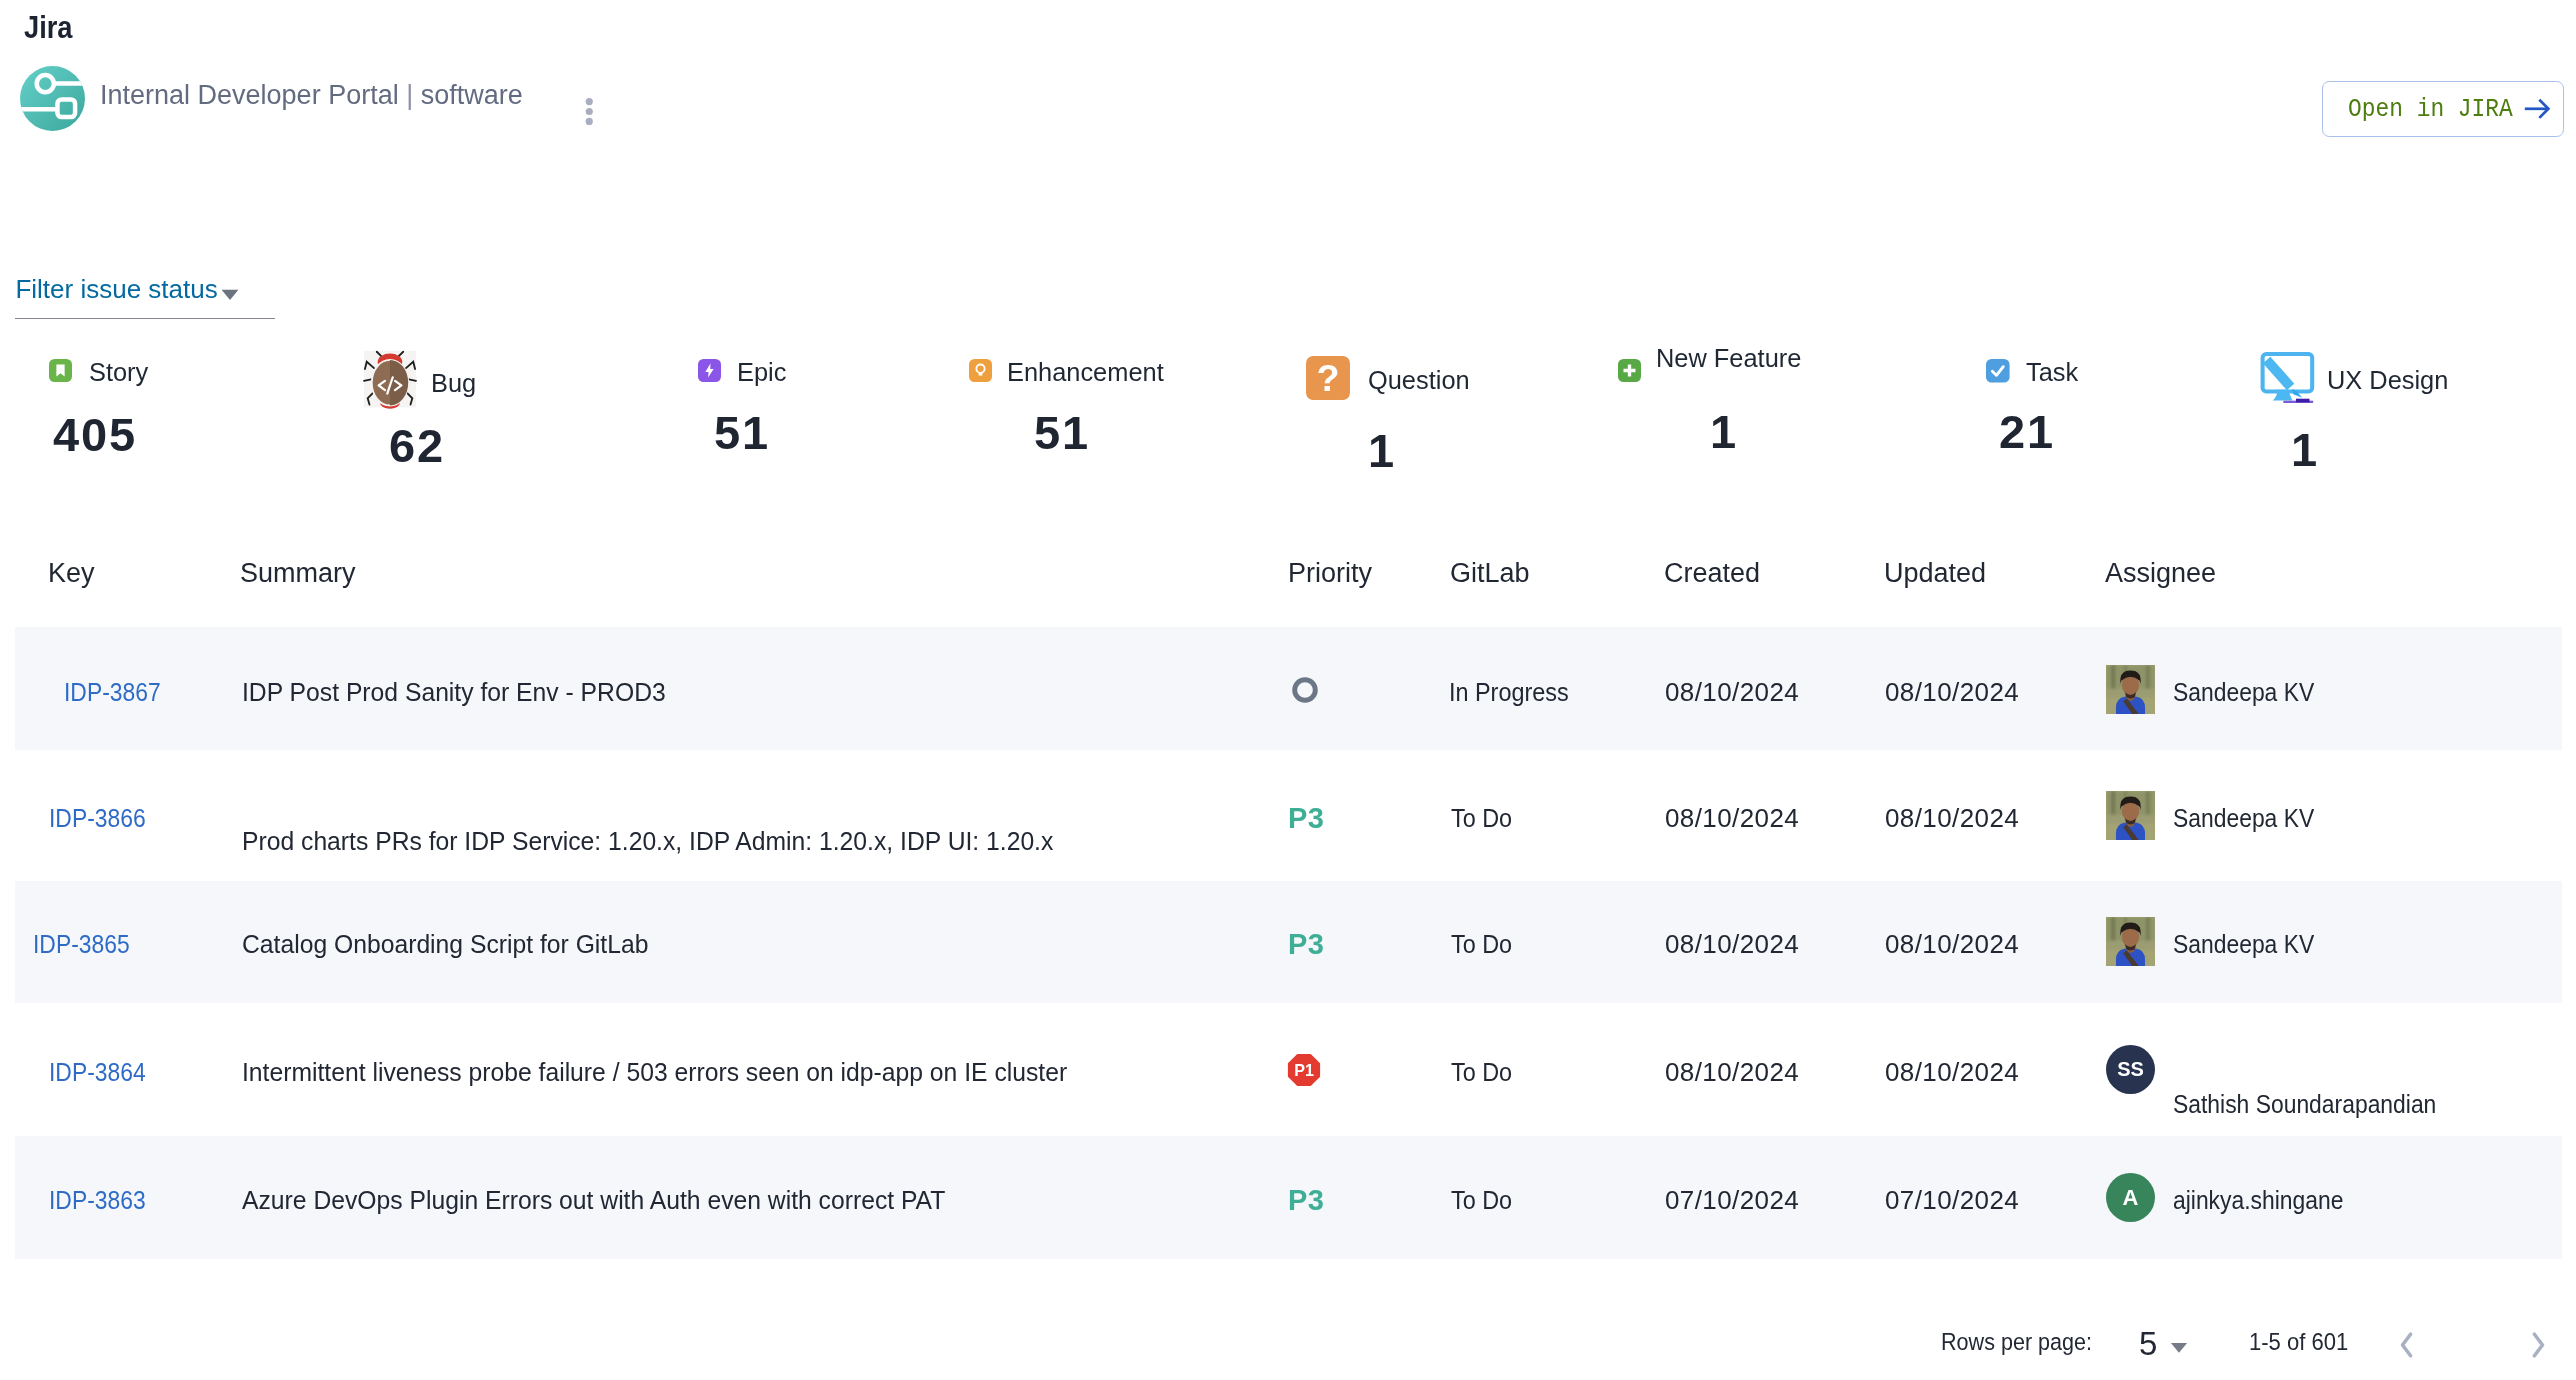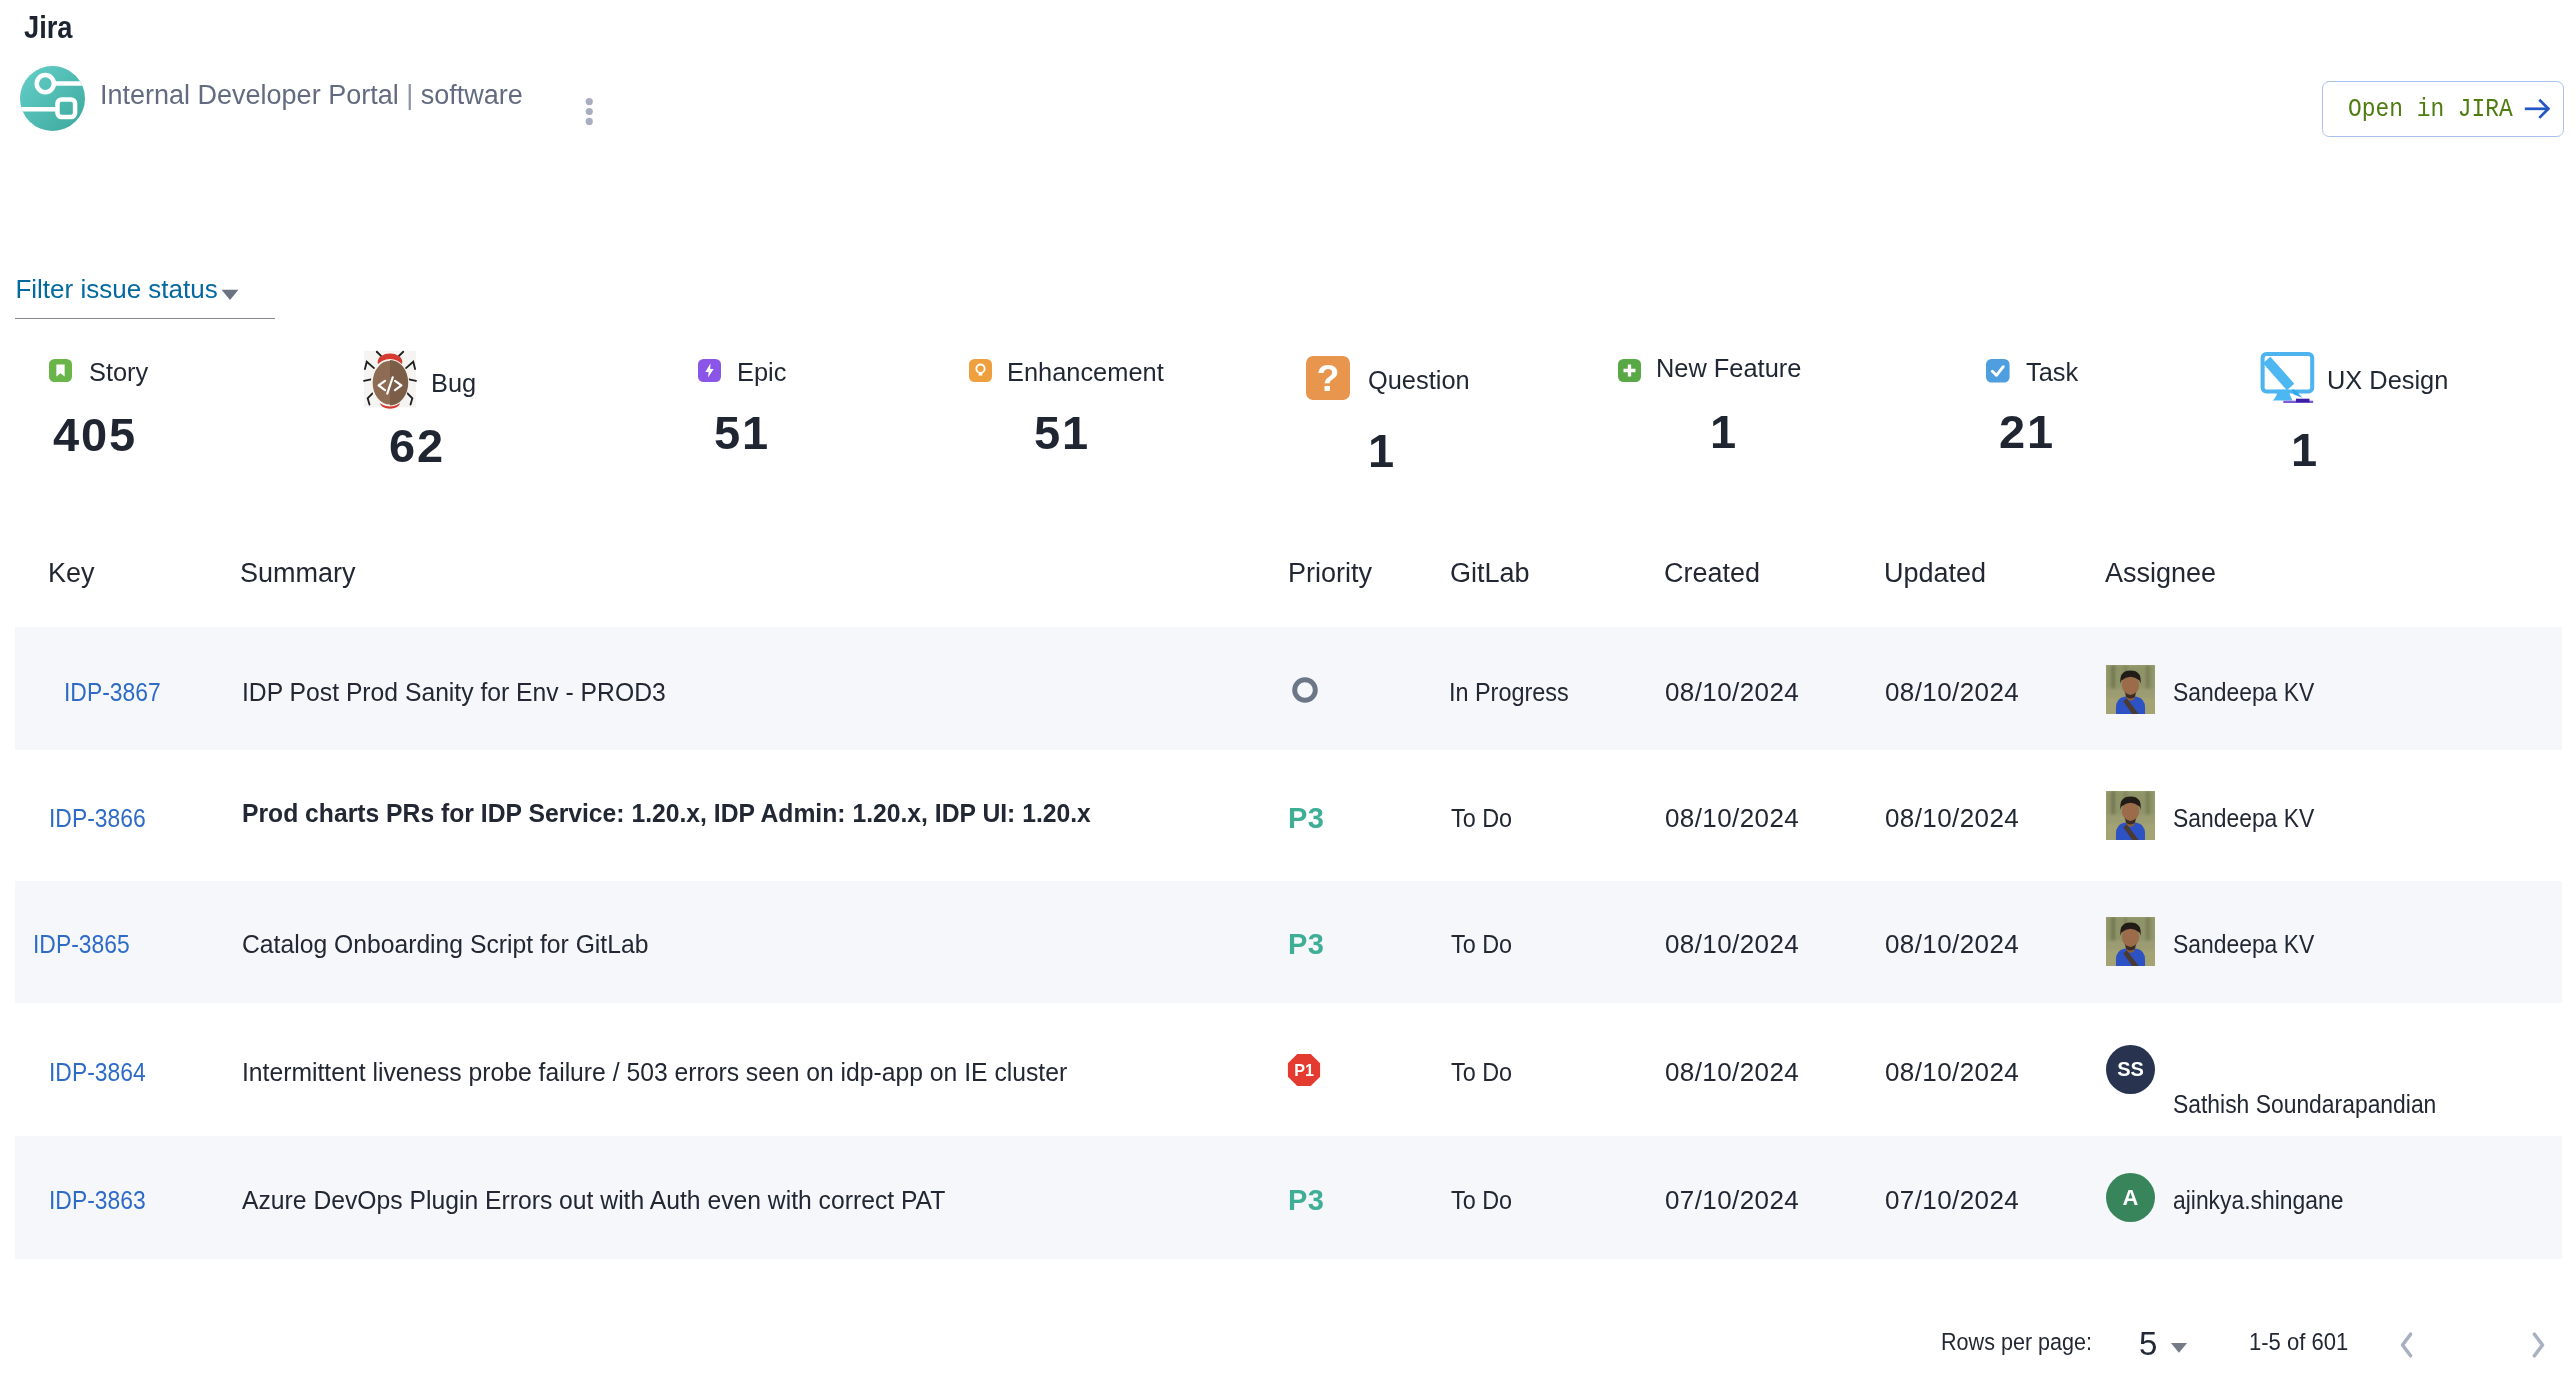--- a/index.html
+++ b/index.html
@@ -145,21 +145,21 @@
     <rect width="49" height="49" rx="8" fill="#e8954e"></rect>
     <text x="24.5" y="39" font-family="Liberation Sans, sans-serif" font-size="42" font-weight="bold" fill="#ffffff" text-anchor="middle">?</text>
   </svg>
   <div class="abs stat-label" style="left:1368px; top:366px;">Question</div>
   <div class="abs stat-num" style="left:1382px; top:423px; transform:translateX(-50%);">1</div>
 
   <svg class="abs" style="left:1618px; top:359px;" width="23" height="23" viewBox="0 0 25 25">
     <rect width="25" height="25" rx="6" fill="#58a846"></rect>
     <path d="M10.7 6 h3.6 v4.7 H19 v3.6 h-4.7 V19 h-3.6 v-4.7 H6 v-3.6 h4.7 Z" fill="#ffffff"></path>
   </svg>
-  <div class="abs stat-label" style="left:1656px; top:354px;">New Feature</div>
+  <div class="abs stat-label" style="left:1656px; top:344px;">New Feature</div>
   <div class="abs stat-num" style="left:1724px; top:404px; transform:translateX(-50%);">1</div>
 
   <svg class="abs" style="left:1986px; top:359px;" width="23.6" height="23.6" viewBox="0 0 26 26">
     <rect width="26" height="26" rx="6" fill="#4f9fe0"></rect>
     <polyline points="7,13.5 11.5,18 19,8.5" fill="none" stroke="#ffffff" stroke-width="3.2" stroke-linecap="round" stroke-linejoin="round"></polyline>
   </svg>
   <div class="abs stat-label" style="left:2026px; top:358px;">Task</div>
   <div class="abs stat-num" style="left:2027px; top:404px; transform:translateX(-50%);">21</div>
 
   <svg class="abs" style="left:2258px; top:350px;" width="57" height="55" viewBox="0 0 63 61">
@@ -192,21 +192,21 @@
   </svg>
   <div class="cell" style="left:1449px; top:677px;"><span class="sx90">In Progress</span></div>
   <div class="cell" style="left:1665px; top:677px;"><span class="date">08/10/2024</span></div>
   <div class="cell" style="left:1885px; top:677px;"><span class="date">08/10/2024</span></div>
   <svg class="abs" style="left:2106px; top:665px;" width="49" height="49" viewBox="0 0 54 54">
       <use href="#photo"></use>
     </svg>
   <div class="cell" style="left:2173px; top:677px;"><span class="sx88">Sandeepa KV</span></div>
 
   <div class="cell key" style="left:49px; top:803px;"><span class="sx88">IDP-3866</span></div>
-  <div class="cell" style="left:242px; top:798px;font-weight:bold;"><span class="sx95">Prod charts PRs for IDP Service: 1.20.x, IDP Admin: 1.20.x, IDP UI: 1.20.x</span></div>
+  <div class="cell" style="left:242px; top:826px;"><span class="sx95">Prod charts PRs for IDP Service: 1.20.x, IDP Admin: 1.20.x, IDP UI: 1.20.x</span></div>
   <div class="cell p3" style="left:1288px; top:802px;">P3</div>
   <div class="cell" style="left:1451px; top:803px;"><span class="sx90">To Do</span></div>
   <div class="cell" style="left:1665px; top:803px;"><span class="date">08/10/2024</span></div>
   <div class="cell" style="left:1885px; top:803px;"><span class="date">08/10/2024</span></div>
   <svg class="abs" style="left:2106px; top:791px;" width="49" height="49" viewBox="0 0 54 54">
       <use href="#photo"></use>
     </svg>
   <div class="cell" style="left:2173px; top:803px;"><span class="sx88">Sandeepa KV</span></div>
 
   <div class="cell key" style="left:33px; top:929px;"><span class="sx88">IDP-3865</span></div>

